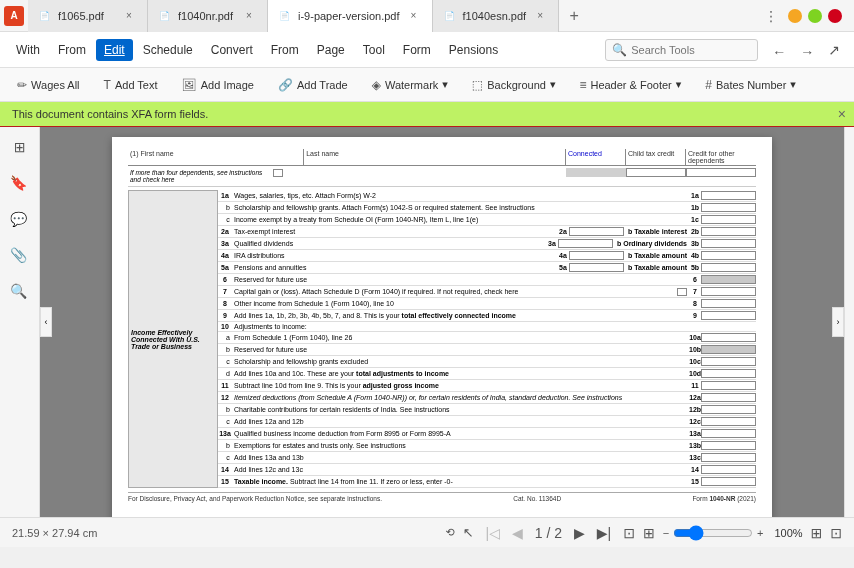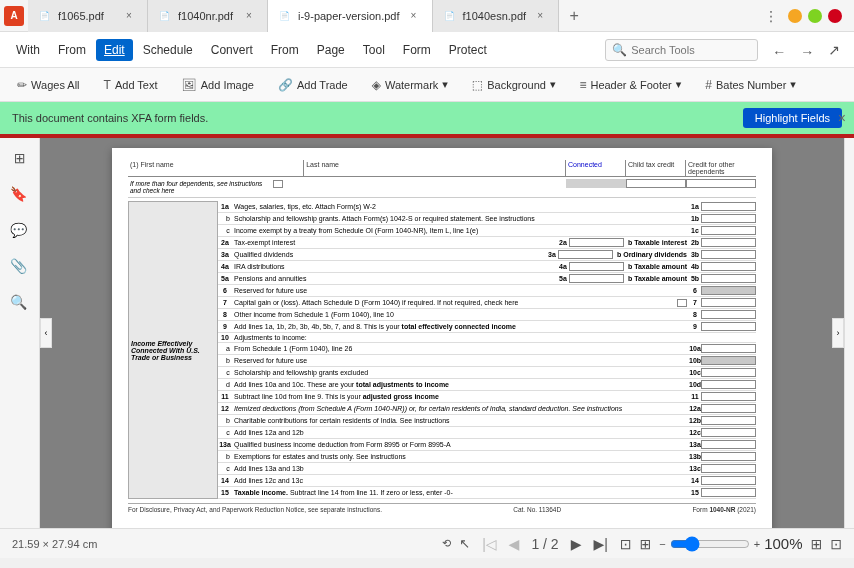--- a/index.html
+++ b/index.html
@@ -83,22 +83,22 @@
       border-radius: 3px;
       cursor: pointer;
       font-size: 11px;
       color: #333;
       white-space: nowrap;
     }
     .toolbar-btn .icon { font-size: 12px; color: #555; }
 
     
     .notification-bar {
-      background: #86efac;
-      border-bottom: 4px solid #b91c1c;
+      background: #bef264;
+      border-bottom: 1px solid #b91c1c;
       padding: 6px 12px;
       display: flex;
       align-items: center;
       gap: 8px;
       font-size: 11px;
       color: #333;
       position: relative;
     }
     .highlight-btn {
       background: #0052cc;
@@ -176,21 +176,21 @@
       align-items: center;
       gap: 8px;
     }
     .page-nav {
       display: flex; align-items: center; gap: 4px;
     }
     .nav-arrow { cursor: pointer; color: #555; font-size: 14px; padding: 2px 4px; }
     .nav-arrow:disabled, .nav-arrow.disabled { color: #bbb; }
     .zoom-control { display: flex; align-items: center; gap: 4px; }
     .zoom-slider { width: 80px; }
-    .zoom-level { font-size: 15px; color: #333; min-width: 35px; text-align: right; }
+    .zoom-level { font-size: 11px; color: #333; min-width: 35px; text-align: right; }
 
     .collapse-arrow-left { position: absolute; left: 40px; top: 50%; transform: translateY(-50%); background: #f5f5f5; border: 1px solid #ddd; cursor: pointer; width: 12px; height: 30px; display: flex; align-items: center; justify-content: center; font-size: 9px; z-index: 10; }
     .collapse-arrow-right { position: absolute; right: 10px; top: 50%; transform: translateY(-50%); background: #f5f5f5; border: 1px solid #ddd; cursor: pointer; width: 12px; height: 30px; display: flex; align-items: center; justify-content: center; font-size: 9px; z-index: 10; }
   </style>
 </head>
 <body>
 
 <div class="title-bar">
   <div class="app-icon">A</div>
   <div class="tab-bar">
@@ -228,21 +228,21 @@
   <div class="menu-left">
     <div class="menu-item">With</div>
     <div class="menu-item">From</div>
     <div class="menu-item active">Edit</div>
     <div class="menu-item">Schedule</div>
     <div class="menu-item">Convert</div>
     <div class="menu-item">From</div>
     <div class="menu-item">Page</div>
     <div class="menu-item">Tool</div>
     <div class="menu-item">Form</div>
-    <div class="menu-item">Protect</div>
+    <div class="menu-item">Pensions</div>
   </div>
   <div class="search-box">
     <span>🔍</span>
     <input type="text" placeholder="Search Tools" style="">
   </div>
   <div class="nav-btns">
     <span class="nav-btn">←</span>
     <span class="nav-btn">→</span>
     <span class="nav-btn">↗</span>
   </div>
@@ -282,21 +282,20 @@
   </div>
   <div class="toolbar-btn">
     <span class="icon">#</span>
     <span>Bates Number</span>
     <span>▾</span>
   </div>
 </div>
 
 <div class="notification-bar">
   <span>This document contains XFA form fields.</span>
-  <div class="highlight-btn">Highlight Fields</div>
   <span class="notif-close">×</span>
 </div>
 
 <div class="main-area" style="height: 390px;">
 
   <div class="sidebar-left">
     <div class="sidebar-icon">⊞</div>
     <div class="sidebar-icon">🔖</div>
     <div class="sidebar-icon">💬</div>
     <div class="sidebar-icon">📎</div>

